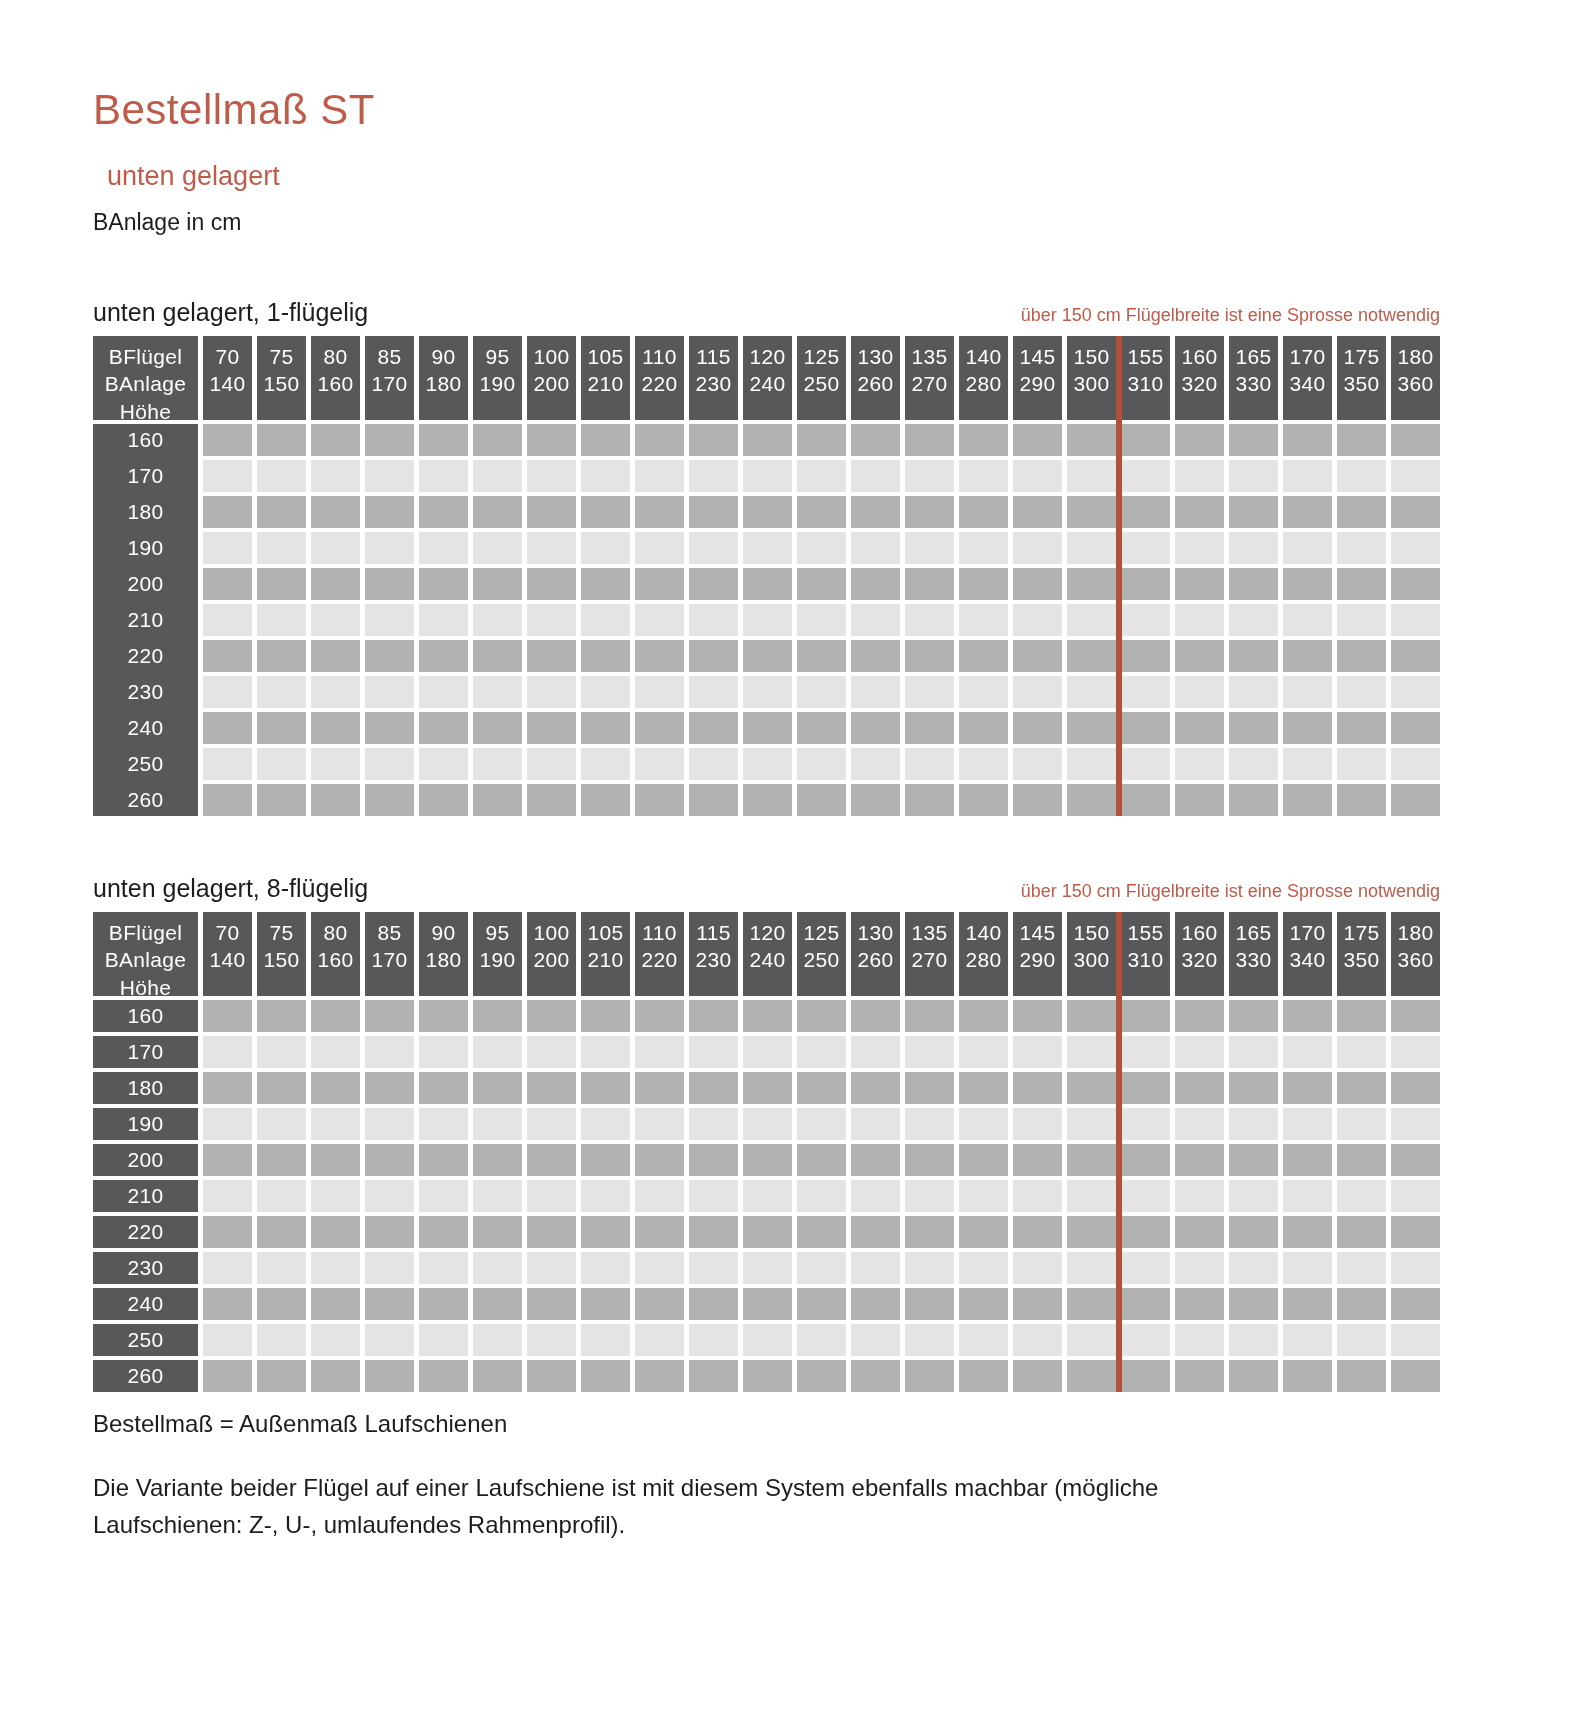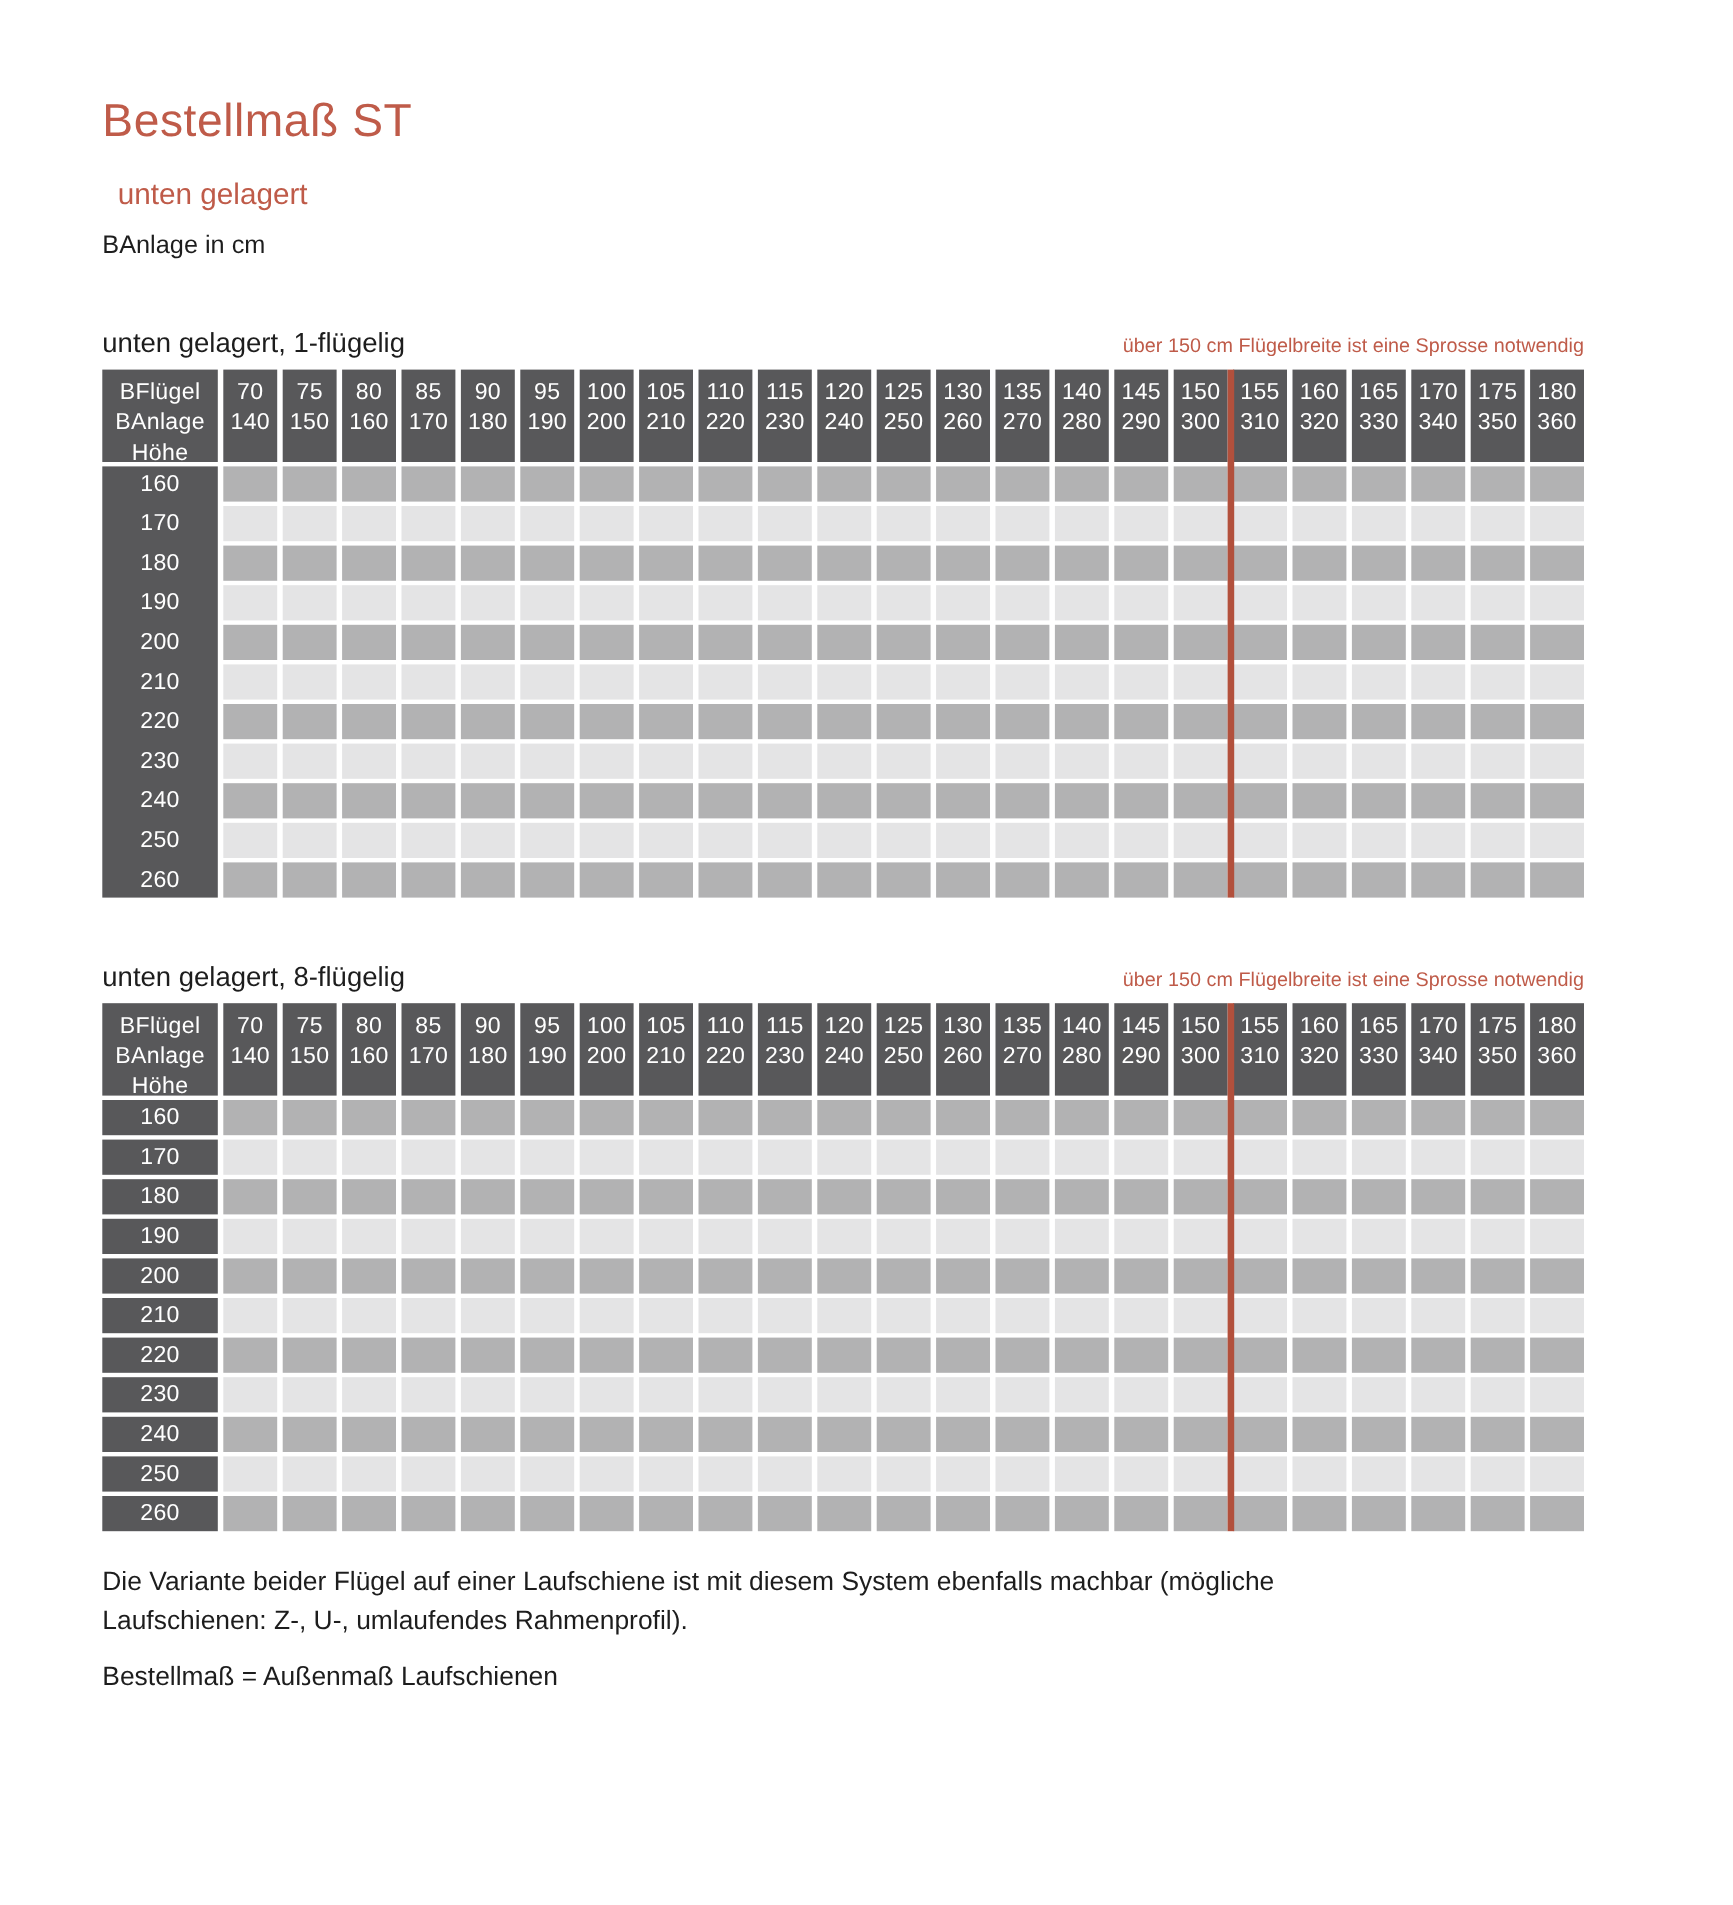--- a/index.html
+++ b/index.html
@@ -857,16 +857,16 @@
               <div class="cell"></div>
               <div class="cell"></div>
               <div class="cell"></div>
             </div>
           </div>
         </div>
         <div class="redline" style="left: 1022.5px;"></div>
       </div>
   </section>
 
+  <p class="footer-text second">Bestellmaß = Außenmaß Laufschienen</p>
   <p class="footer-text first">Die Variante beider Flügel auf einer Laufschiene ist mit diesem System ebenfalls machbar (mögliche Laufschienen: Z-, U-, umlaufendes Rahmenprofil).</p>
-  <p class="footer-text second">Bestellmaß = Außenmaß Laufschienen</p>
 
 </div>
 
 </body></html>

